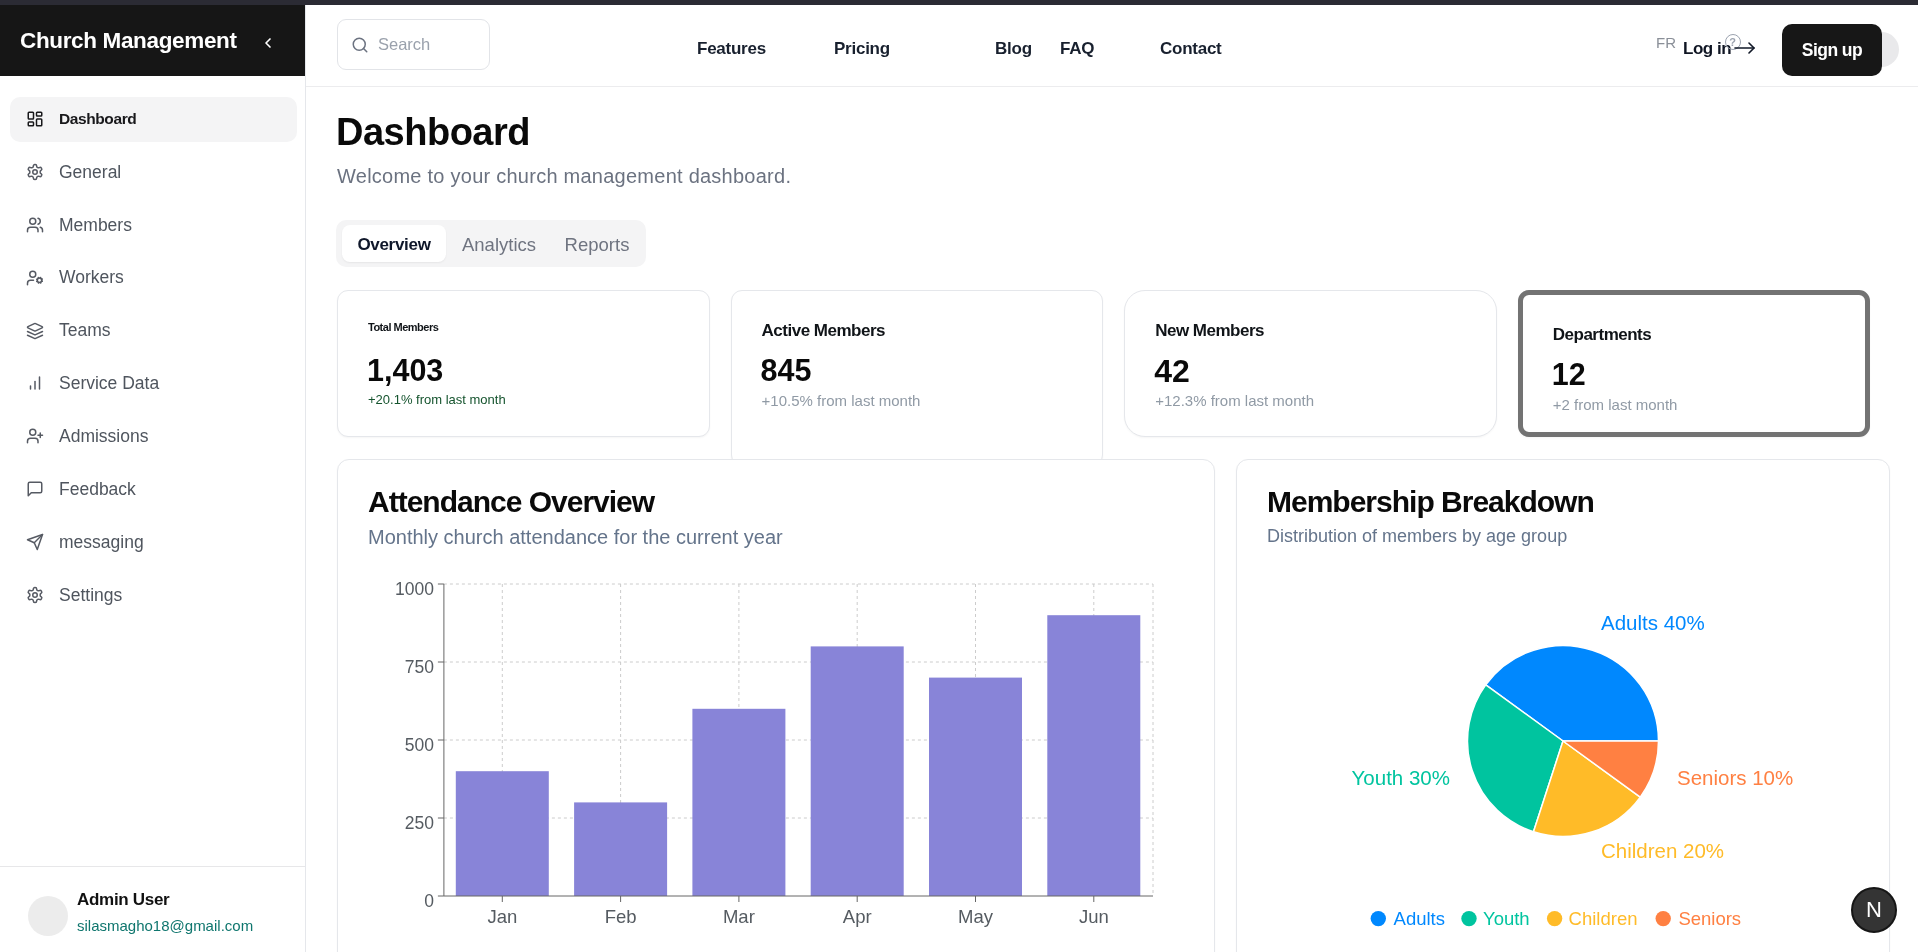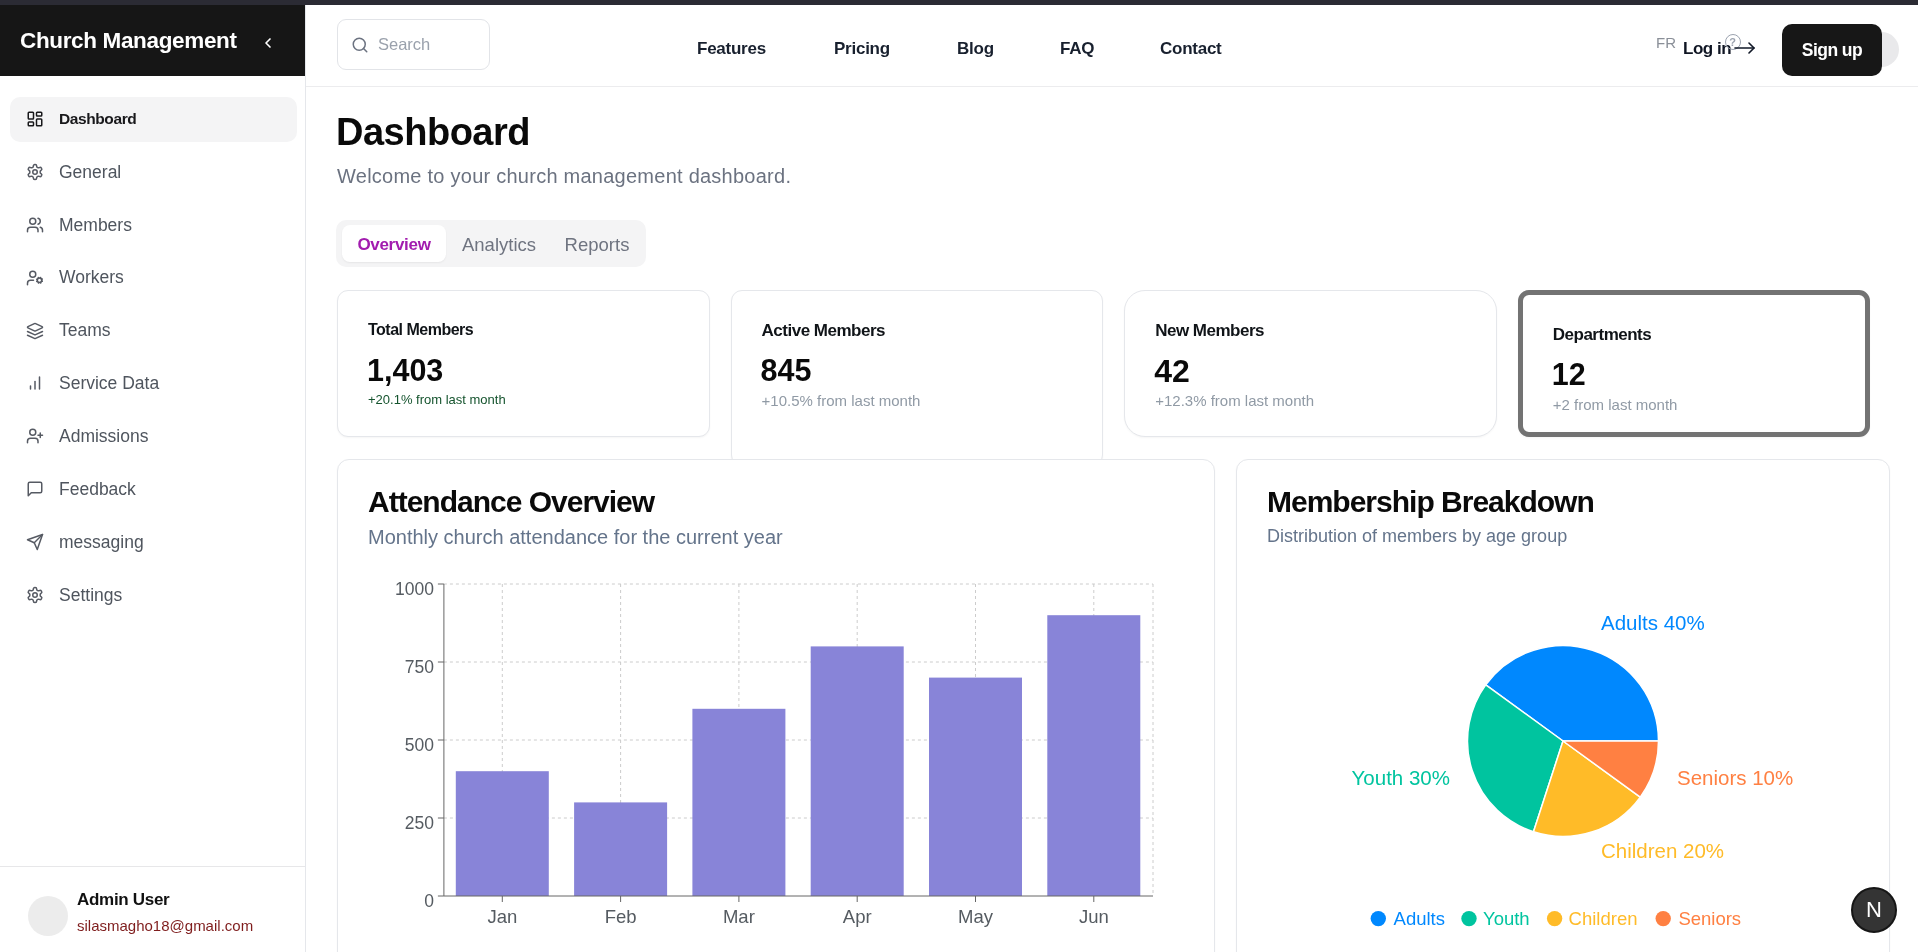--- a/index.html
+++ b/index.html
@@ -107,62 +107,62 @@
           <path d="M12.22 2h-.44a2 2 0 0 0-2 2v.18a2 2 0 0 1-1 1.73l-.43.25a2 2 0 0 1-2 0l-.15-.08a2 2 0 0 0-2.73.73l-.22.38a2 2 0 0 0 .73 2.73l.15.1a2 2 0 0 1 1 1.72v.51a2 2 0 0 1-1 1.74l-.15.09a2 2 0 0 0-.73 2.73l.22.38a2 2 0 0 0 2.73.73l.15-.08a2 2 0 0 1 2 0l.43.25a2 2 0 0 1 1 1.73V20a2 2 0 0 0 2 2h.44a2 2 0 0 0 2-2v-.18a2 2 0 0 1 1-1.73l.43-.25a2 2 0 0 1 2 0l.15.08a2 2 0 0 0 2.73-.73l.22-.39a2 2 0 0 0-.73-2.73l-.15-.08a2 2 0 0 1-1-1.74v-.5a2 2 0 0 1 1-1.74l.15-.09a2 2 0 0 0 .73-2.73l-.22-.38a2 2 0 0 0-2.73-.73l-.15.08a2 2 0 0 1-2 0l-.43-.25a2 2 0 0 1-1-1.73V4a2 2 0 0 0-2-2z"></path>
           <circle cx="12" cy="12" r="3"></circle>
         </svg>
    <span class="tx">Settings</span>
       </div>
     </div>
 
   <div class="abs" style="left:0;top:862px;width:305px;height:86px;border-top:1px solid #e7e7e9;">
     <div class="abs" style="left:28px;top:29px;width:40px;height:40px;border-radius:50%;background:#ececec;"></div>
     <div class="abs" style="left:77px;top:23.4px;font-size:17px;font-weight:700;color:#111;letter-spacing:-0.3px;">Admin User</div>
-    <div class="abs" style="left:77px;top:50.2px;font-size:15px;color:#7f1d1d;">silasmagho18@gmail.com</div>
+    <div class="abs" style="left:77px;top:50.2px;font-size:15px;color:#0f766e;">silasmagho18@gmail.com</div>
   </div>
 </div>
 
 <div class="abs" style="left:306px;top:4px;width:1612px;height:83px;background:#fff;border-bottom:1px solid #ececee;">
 
   <div class="abs" style="left:31px;top:15px;width:153px;height:51px;border:1px solid #e2e4e8;border-radius:9px;">
     <svg class="abs" style="left:13px;top:16px;" width="18" height="18" viewBox="0 0 24 24" fill="none" stroke="#6b7280" stroke-width="2" stroke-linecap="round" stroke-linejoin="round">
         <circle cx="11" cy="11" r="8"></circle>
         <path d="m21 21-4.3-4.3"></path>
       </svg>
     <div class="abs" style="left:40px;top:14.5px;font-size:16.5px;color:#9aa1ac;">Search</div>
   </div>
 
   <div class="abs navlink" style="left:391px;top:35px;">Features</div>
   <div class="abs navlink" style="left:528px;top:35px;">Pricing</div>
-  <div class="abs navlink" style="left:651px;top:35px;">Blog</div>
+  <div class="abs navlink" style="left:689px;top:35px;">Blog</div>
   <div class="abs navlink" style="left:754px;top:35px;">FAQ</div>
   <div class="abs navlink" style="left:854px;top:35px;">Contact</div>
 
   <div class="abs" style="left:1350px;top:29.5px;font-size:15px;color:#8a8f98;">FR</div>
   <div class="abs" style="left:1377px;top:34.5px;font-size:17px;font-weight:700;letter-spacing:-0.45px;color:#0f1523;">Log in</div>
   <div class="abs" style="left:1418.5px;top:30px;width:16px;height:16px;border:1.5px solid #9ca3af;border-radius:50%;color:#9ca3af;font-size:11px;font-weight:700;text-align:center;line-height:14px;">?</div>
   <svg class="abs" style="left:1428px;top:38px;" width="22" height="12" viewBox="0 0 22 12" fill="none" stroke="#111827" stroke-width="1.6" stroke-linecap="round" stroke-linejoin="round">
       <path d="M1 6h19"></path>
       <path d="m15 1 5 5-5 5"></path>
     </svg>
   <div class="abs" style="left:1558px;top:27.5px;width:35px;height:35px;border-radius:50%;background:#e9e9eb;"></div>
   <div class="abs" style="left:1476px;top:20px;width:100px;height:52px;background:#171717;border-radius:10px;color:#fff;font-size:17.5px;font-weight:700;letter-spacing:-0.55px;display:flex;align-items:center;justify-content:center;">Sign up</div>
 </div>
 
 <div class="abs" style="left:336px;top:110.5px;font-size:38px;font-weight:700;color:#0a0a0a;letter-spacing:-0.5px;">Dashboard</div>
 <div class="abs" style="left:337px;top:165px;font-size:20px;letter-spacing:0.25px;color:#6b7280;">Welcome to your church management dashboard.</div>
 
 <div class="abs" style="left:336px;top:220px;width:310px;height:47px;background:#f4f4f5;border-radius:10px;"></div>
-<div class="abs" style="left:342px;top:225px;width:104px;height:37px;background:#fff;border-radius:8px;box-shadow:0 1px 2px rgba(0,0,0,0.06);display:flex;align-items:center;justify-content:center;padding-top:3px;font-size:17px;font-weight:700;letter-spacing:-0.3px;color:#a21caf;">Overview</div>
+<div class="abs" style="left:342px;top:225px;width:104px;height:37px;background:#fff;border-radius:8px;box-shadow:0 1px 2px rgba(0,0,0,0.06);display:flex;align-items:center;justify-content:center;padding-top:3px;font-size:17px;font-weight:700;letter-spacing:-0.3px;color:#0f172a;">Overview</div>
 <div class="abs" style="left:455px;top:225px;width:88px;height:37px;display:flex;align-items:center;justify-content:center;padding-top:3px;font-size:18.5px;font-weight:400;color:#6f7480;">Analytics</div>
 <div class="abs" style="left:558px;top:225px;width:78px;height:37px;display:flex;align-items:center;justify-content:center;padding-top:3px;font-size:18.5px;font-weight:400;color:#6f7480;">Reports</div>
 
 <div id="cards">
     <div class="abs" style="left:337px;top:290px;width:372.8px;height:147px;background:#fff;border:1px solid #e5e7eb;border-radius:11px;box-shadow:0 1px 2px rgba(0,0,0,0.04);">
-  <div class="abs" style="left:30px;top:29.5px;font-size:16px;font-weight:700;letter-spacing:-0.5px;color:#101418;">Total Members</div>
+  <div class="abs" style="left:30px;top:29.5px;font-size:11px;font-weight:700;letter-spacing:-0.5px;color:#101418;">Total Members</div>
   <div class="abs" style="left:29px;top:62px;font-size:30.5px;font-weight:700;color:#0a0a0a;">1,403</div>
   <div class="abs" style="left:30px;top:100.5px;font-size:13px;color:#14532d;">+20.1% from last month</div>
     </div>
     <div class="abs" style="left:730.6px;top:290px;width:372.8px;height:176px;background:#fff;border:1px solid #e5e7eb;border-radius:11px;box-shadow:0 1px 2px rgba(0,0,0,0.04);">
   <div class="abs" style="left:30px;top:29.5px;font-size:17px;font-weight:700;letter-spacing:-0.5px;color:#101418;">Active Members</div>
   <div class="abs" style="left:29px;top:62px;font-size:30.5px;font-weight:700;color:#0a0a0a;">845</div>
   <div class="abs" style="left:30px;top:100.5px;font-size:15px;color:#909aa5;">+10.5% from last month</div>
     </div>
     <div class="abs" style="left:1124.2px;top:290px;width:372.8px;height:147px;background:#fff;border:1px solid #e5e7eb;border-radius:21px;box-shadow:0 1px 2px rgba(0,0,0,0.04);">
   <div class="abs" style="left:30px;top:29.5px;font-size:17px;font-weight:700;letter-spacing:-0.5px;color:#101418;">New Members</div>

